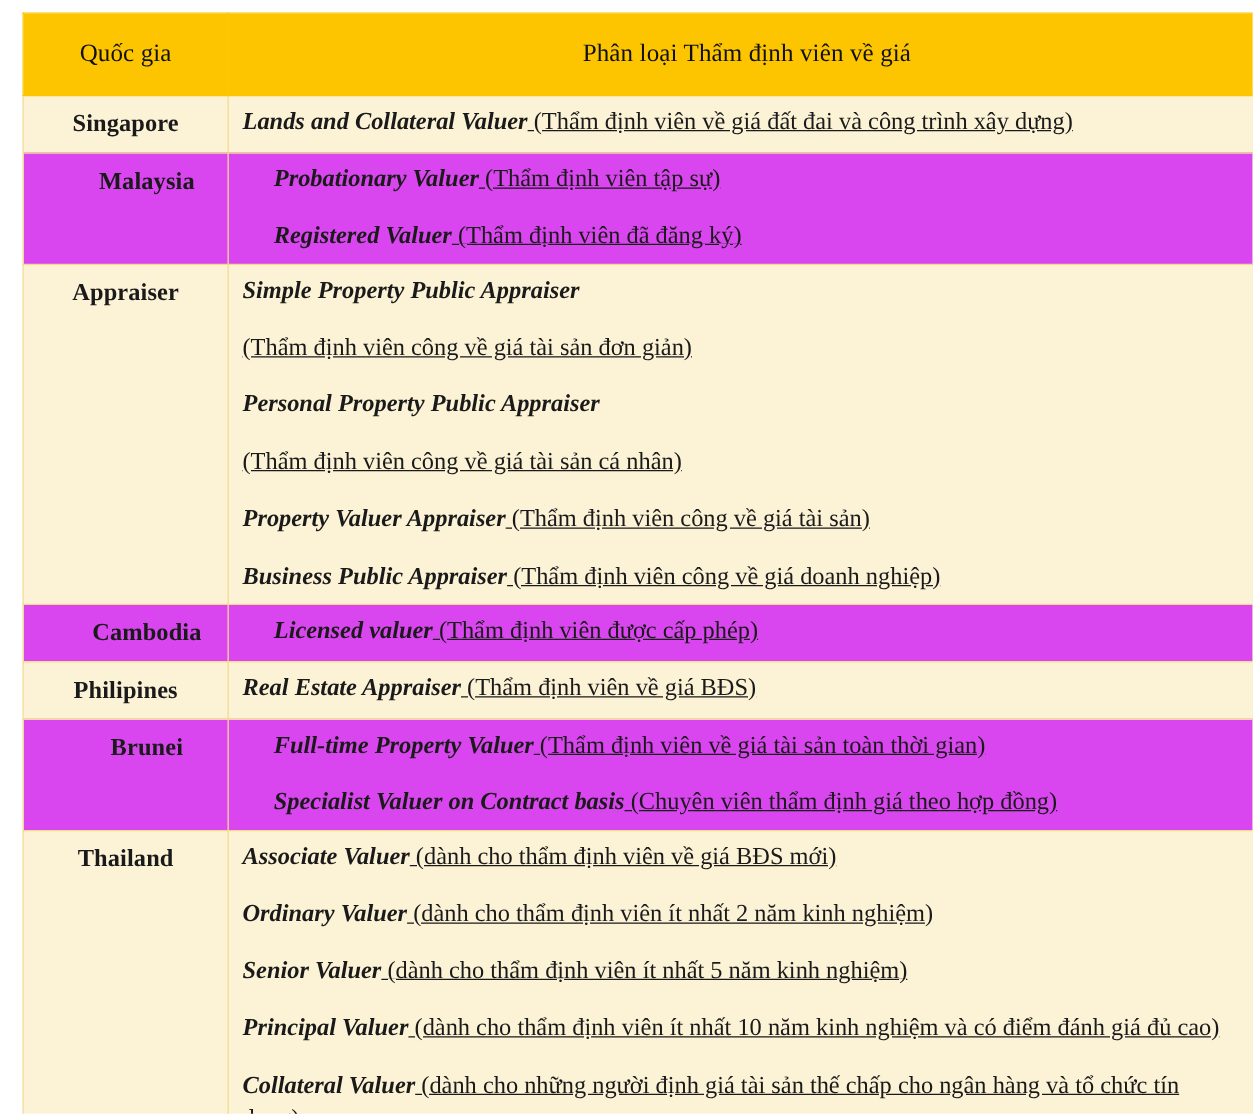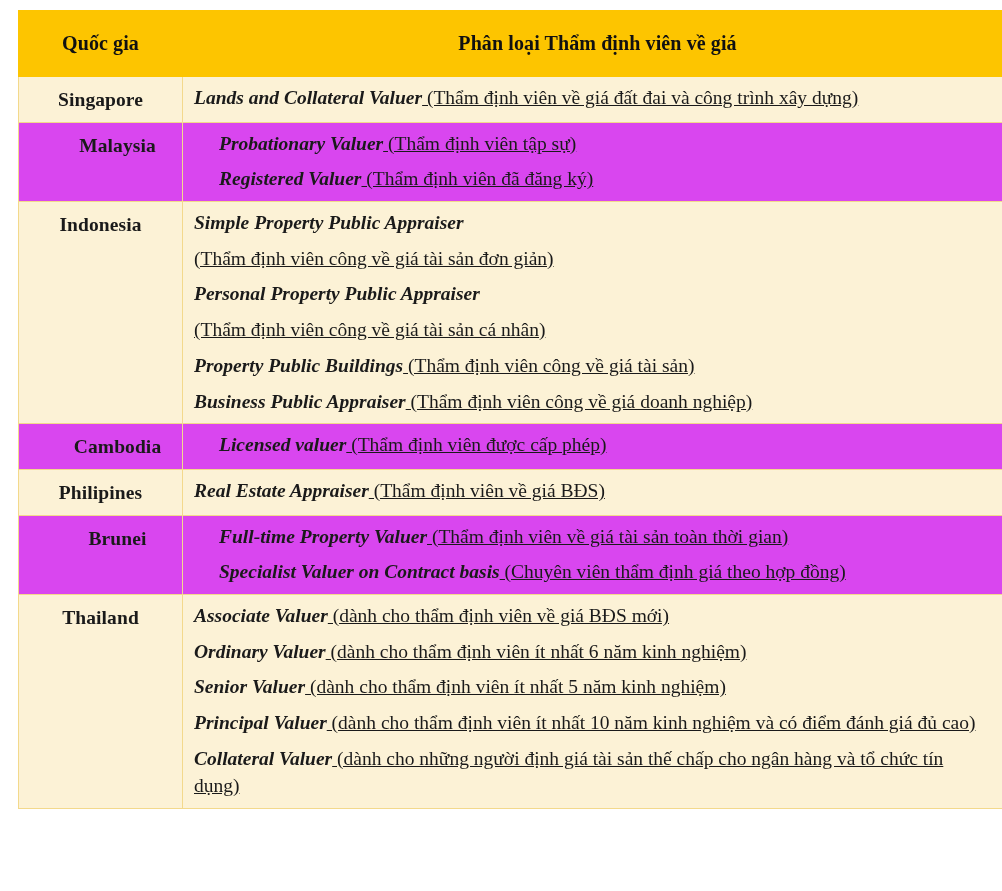--- a/index.html
+++ b/index.html
@@ -33,21 +33,21 @@
     background: #ffffff;
   }
 
   col.col-country { width: 164px; }
   col.col-class   { width: 820px; }
 
   
   thead th {
     background: #FDC500;
     border: 1px solid #FDC500;
-    font-weight: bold;
+    font-weight: normal;
     font-size: 20px;
     line-height: 1.25;
     text-align: center;
     vertical-align: middle;
     padding: 20px 8px 20px 8px;
     color: #111111;
     letter-spacing: 0.1px;
   }
   thead th.th-country { padding-left: 4px; padding-right: 4px; }
   thead th.th-class   { padding-left: 10px; padding-right: 0; }
@@ -78,21 +78,21 @@
     text-align: left;
     padding-left: 11px;
     padding-right: 10px;
   }
 
   .line {
     display: block;
     margin: 0;
     padding: 0;
   }
-  .line + .line { margin-top: 8px; }
+  .line + .line { margin-top: 18px; }
 
   .term {
     font-weight: bold;
     font-style: italic;
   }
   .gloss {
     font-weight: normal;
     font-style: normal;
     text-decoration: underline;
   }
@@ -120,27 +120,27 @@
           </td>
         </tr>
         <tr class="band-white">
           <td class="country">Malaysia</td>
           <td class="classification">
             <span class="line"><span class="term">Probationary Valuer</span><span class="gloss"> (Thẩm định viên tập sự)</span></span>
             <span class="line"><span class="term">Registered Valuer</span><span class="gloss"> (Thẩm định viên đã đăng ký)</span></span>
           </td>
         </tr>
         <tr class="band-cream">
-          <td class="country">Indonesia</td>
+          <td class="country">Appraiser</td>
           <td class="classification">
             <span class="line"><span class="term">Simple Property Public Appraiser</span></span>
             <span class="line"><span class="gloss">(Thẩm định viên công về giá tài sản đơn giản)</span></span>
             <span class="line"><span class="term">Personal Property Public Appraiser</span></span>
             <span class="line"><span class="gloss">(Thẩm định viên công về giá tài sản cá nhân)</span></span>
-            <span class="line"><span class="term">Property Public Buildings</span><span class="gloss"> (Thẩm định viên công về giá tài sản)</span></span>
+            <span class="line"><span class="term">Property Valuer Appraiser</span><span class="gloss"> (Thẩm định viên công về giá tài sản)</span></span>
             <span class="line"><span class="term">Business Public Appraiser</span><span class="gloss"> (Thẩm định viên công về giá doanh nghiệp)</span></span>
           </td>
         </tr>
         <tr class="band-white">
           <td class="country">Cambodia</td>
           <td class="classification">
             <span class="line"><span class="term">Licensed valuer</span><span class="gloss"> (Thẩm định viên được cấp phép)</span></span>
           </td>
         </tr>
         <tr class="band-cream">
@@ -153,21 +153,21 @@
           <td class="country">Brunei</td>
           <td class="classification">
             <span class="line"><span class="term">Full-time Property Valuer</span><span class="gloss"> (Thẩm định viên về giá tài sản toàn thời gian)</span></span>
             <span class="line"><span class="term">Specialist Valuer on Contract basis</span><span class="gloss"> (Chuyên viên thẩm định giá theo hợp đồng)</span></span>
           </td>
         </tr>
         <tr class="band-cream">
           <td class="country">Thailand</td>
           <td class="classification">
             <span class="line"><span class="term">Associate Valuer</span><span class="gloss"> (dành cho thẩm định viên về giá BĐS mới)</span></span>
-            <span class="line"><span class="term">Ordinary Valuer</span><span class="gloss"> (dành cho thẩm định viên ít nhất 6 năm kinh nghiệm)</span></span>
+            <span class="line"><span class="term">Ordinary Valuer</span><span class="gloss"> (dành cho thẩm định viên ít nhất 2 năm kinh nghiệm)</span></span>
             <span class="line"><span class="term">Senior Valuer</span><span class="gloss"> (dành cho thẩm định viên ít nhất 5 năm kinh nghiệm)</span></span>
             <span class="line"><span class="term">Principal Valuer</span><span class="gloss"> (dành cho thẩm định viên ít nhất 10 năm kinh nghiệm và có điểm đánh giá đủ cao)</span></span>
             <span class="line"><span class="term">Collateral Valuer</span><span class="gloss"> (dành cho những người định giá tài sản thế chấp cho ngân hàng và tổ chức tín dụng)</span></span>
           </td>
         </tr>
       </tbody>
   </table>
 </div>
 
 </body></html>

